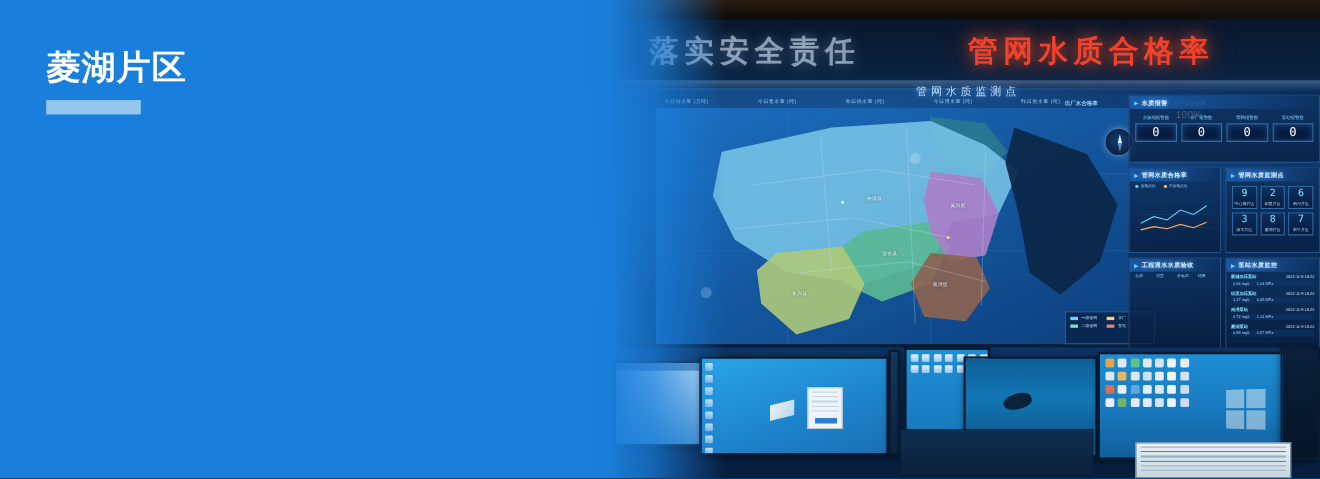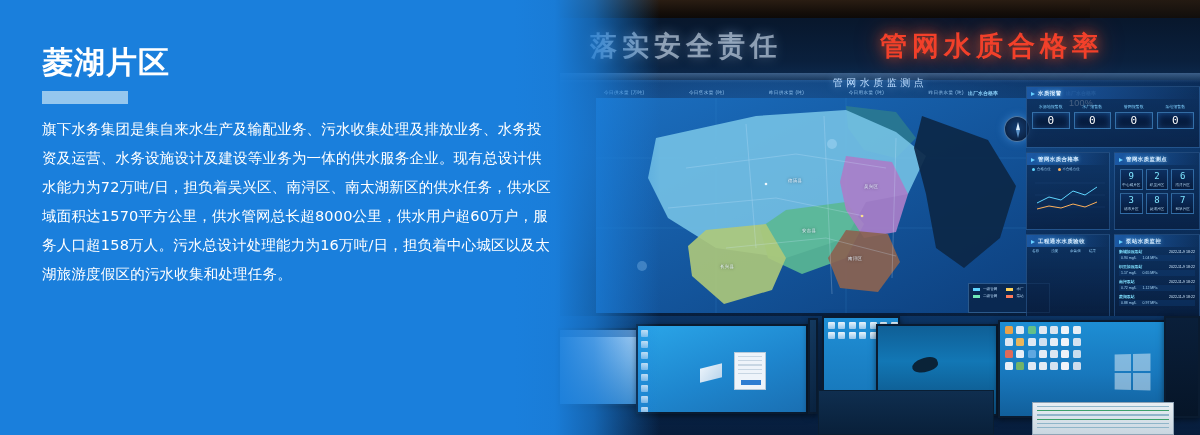--- a/index.html
+++ b/index.html
@@ -664,16 +664,15 @@
         <div class="grn"></div>
         <div class="ln"></div>
         <div class="ln"></div>
       </div>
     </div>
   </div>
 
   <div class="blue-panel">
     <div class="ttl">菱湖片区</div>
     <div class="accent"></div>
-    <div class="body-txt">旗下水务集团是集自来水生产及输配业务、污水收集处理及排放业务、水务投资及运营、水务设施设计及建设等业务为一体的供水服务企业。现有总设计供水能力为72万吨/日，担负着吴兴区、南浔区、南太湖新区的供水任务，供水区域面积达1570平方公里，供水管网总长超8000公里，供水用户超60万户，服务人口超158万人。污水总设计处理能力为16万吨/日，担负着中心城区以及太湖旅游度假区的污水收集和处理任务。</div>
   </div>
 
 </div>
 
 </body></html>

